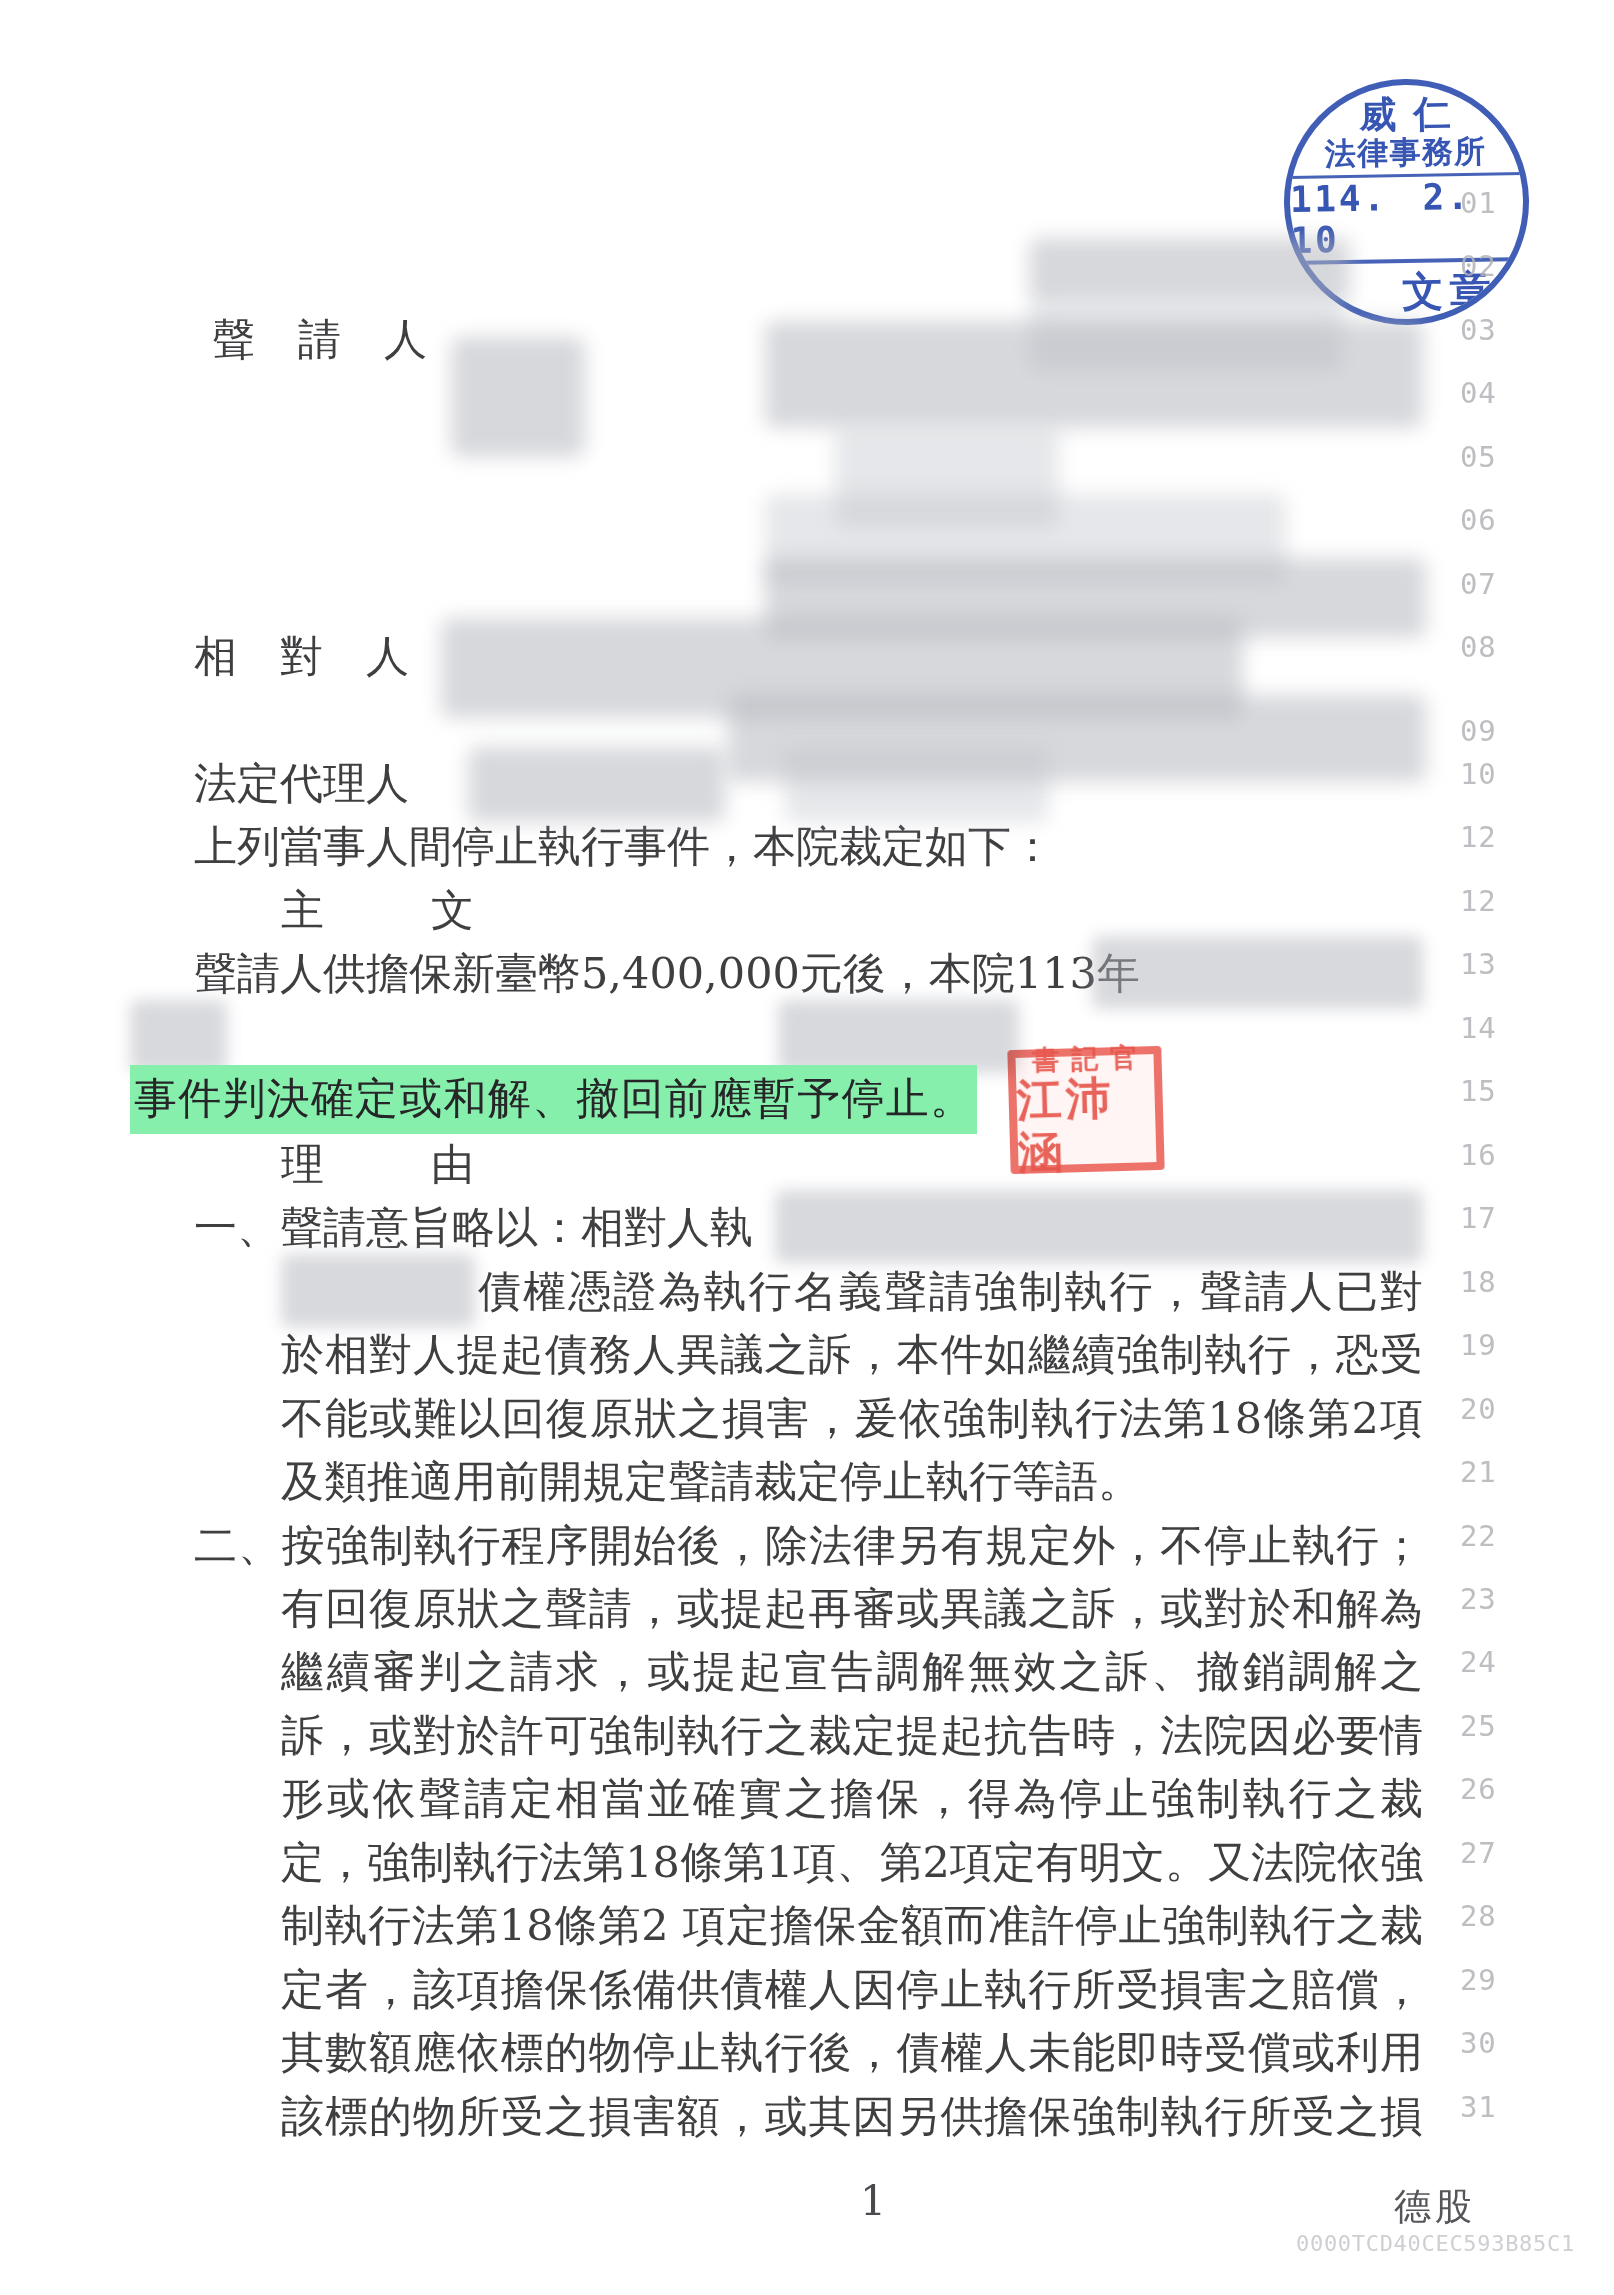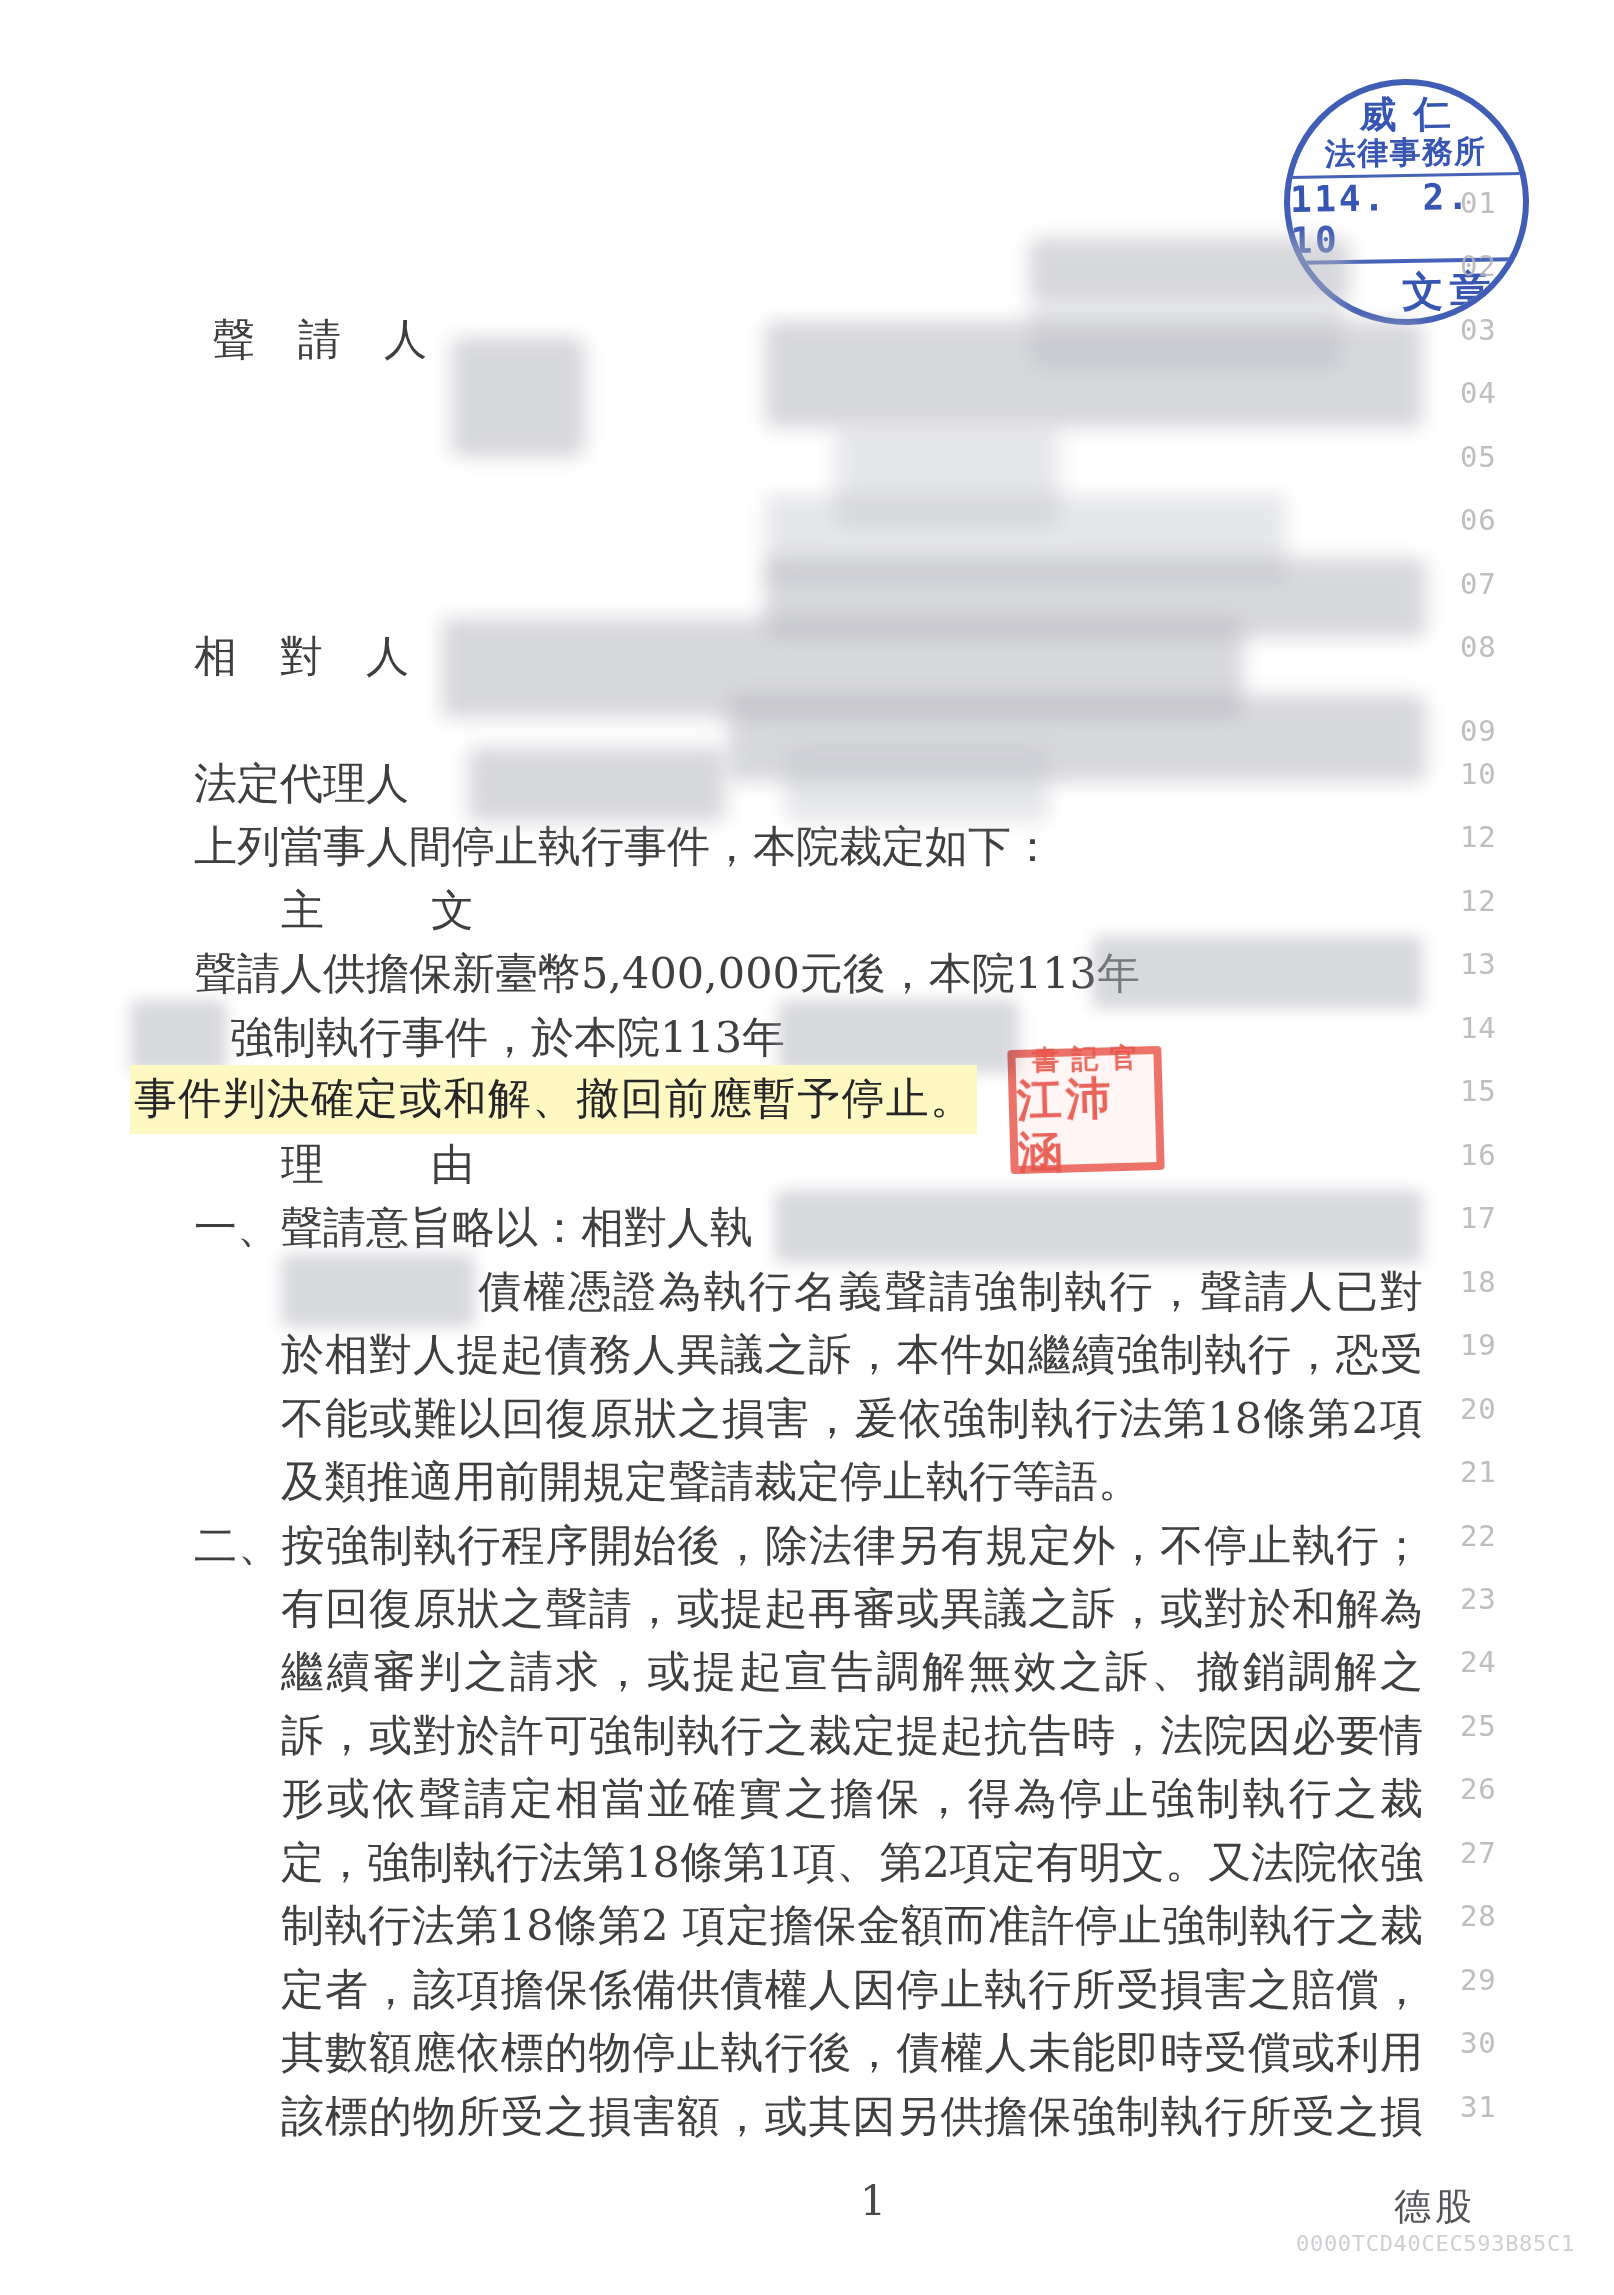--- a/index.html
+++ b/index.html
@@ -142,25 +142,24 @@
       <div class="row" style="top: 876px;">
         <span class="seg-text" style="left: 281px;">主</span>
         <span class="seg-text" style="left: 431px;">文</span>
       </div>
       <div class="row" style="top: 939px;">
         <span class="seg-text" style="left: 194px;">聲請人供擔保新臺幣5,400,000元後，本院113年</span>
         <div class="seg-blur" style="width: 331px; left: 1092px;"></div>
       </div>
       <div class="row" style="top: 1003px;">
         <div class="seg-blur" style="width: 97px; left: 130px;"></div>
-        <span class="seg-text" style="left: 230px;">強制執行事件，於本院113年</span>
         <div class="seg-blur" style="width: 241px; left: 778px;"></div>
       </div>
       <div class="row" style="top: 1066px;">
-        <div class="seg-hl" style="width: 847px; background: #fef9c3; left: 130px;">
+        <div class="seg-hl" style="width: 847px; background: #86efac; left: 130px;">
           <span class="hl-inner">事件判決確定或和解、撤回前應暫予停止。</span>
         </div>
       </div>
       <div class="row" style="top: 1130px;">
         <span class="seg-text" style="left: 281px;">理</span>
         <span class="seg-text" style="left: 431px;">由</span>
       </div>
       <div class="row" style="top: 1193px;">
         <span class="seg-text" style="left: 194px;">一、聲請意旨略以：相對人執</span>
         <div class="seg-blur" style="width: 648px; left: 775px;"></div>

